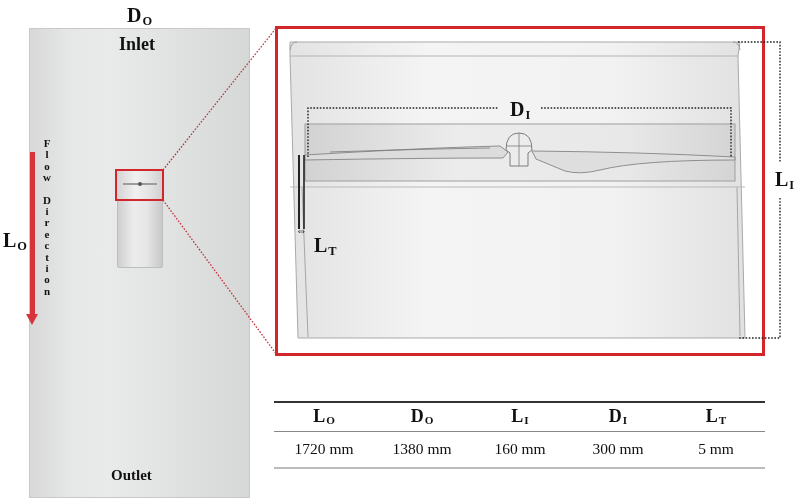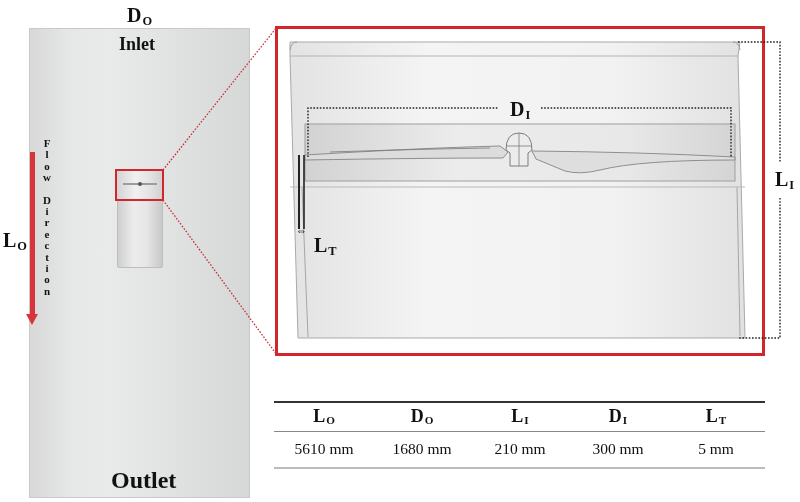--- a/index.html
+++ b/index.html
@@ -39,21 +39,21 @@
 </head>
 <body>
 
 <div class="abs lbl" style="left:127px;top:4px;font-size:20px;">
   <span>D</span><span class="sub">O</span>
 </div>
 
 <div id="outer" class="abs"></div>
 
 <div class="abs lbl" style="left:119px;top:34px;font-size:18px;">Inlet</div>
-<div class="abs lbl" style="left:111px;top:467px;font-size:24px;">Outlet</div>
+<div class="abs lbl" style="left:111px;top:467px;font-size:15px;">Outlet</div>
 
 <div class="abs lbl" style="left:3px;top:229px;font-size:20px;">
   <span>L</span><span class="sub">O</span>
 </div>
 
 <div id="flow-arrow-shaft" class="abs"></div>
 <div id="flow-arrow-head" class="abs"></div>
 <div id="flow-text" class="abs">
     <div>F</div>
     <div>l</div>
@@ -145,17 +145,17 @@
 <div id="table-rule-top" class="abs"></div>
 <div id="table-rule-mid" class="abs"></div>
 <div id="table-rule-bot" class="abs"></div>
 
 <div class="th" style="left:275px;"><span>L</span><span class="sub">O</span></div>
 <div class="th" style="left:373px;"><span>D</span><span class="sub">O</span></div>
 <div class="th" style="left:471px;"><span>L</span><span class="sub">I</span></div>
 <div class="th" style="left:569px;"><span>D</span><span class="sub">I</span></div>
 <div class="th" style="left:667px;"><span>L</span><span class="sub">T</span></div>
 
-<div class="td" style="left:275px;">5610 mm</div>
-<div class="td" style="left:373px;">1680 mm</div>
-<div class="td" style="left:471px;">210 mm</div>
+<div class="td" style="left:275px;">1720 mm</div>
+<div class="td" style="left:373px;">1380 mm</div>
+<div class="td" style="left:471px;">160 mm</div>
 <div class="td" style="left:569px;">300 mm</div>
 <div class="td" style="left:667px;">5 mm</div>
 
 </body></html>

